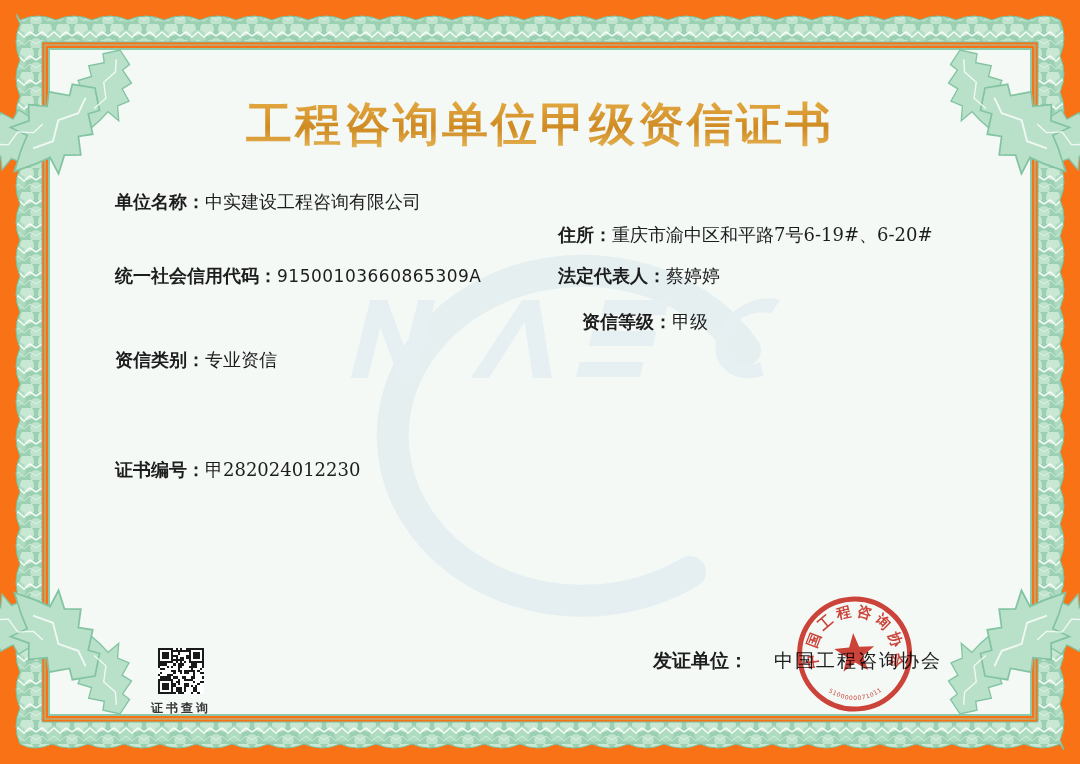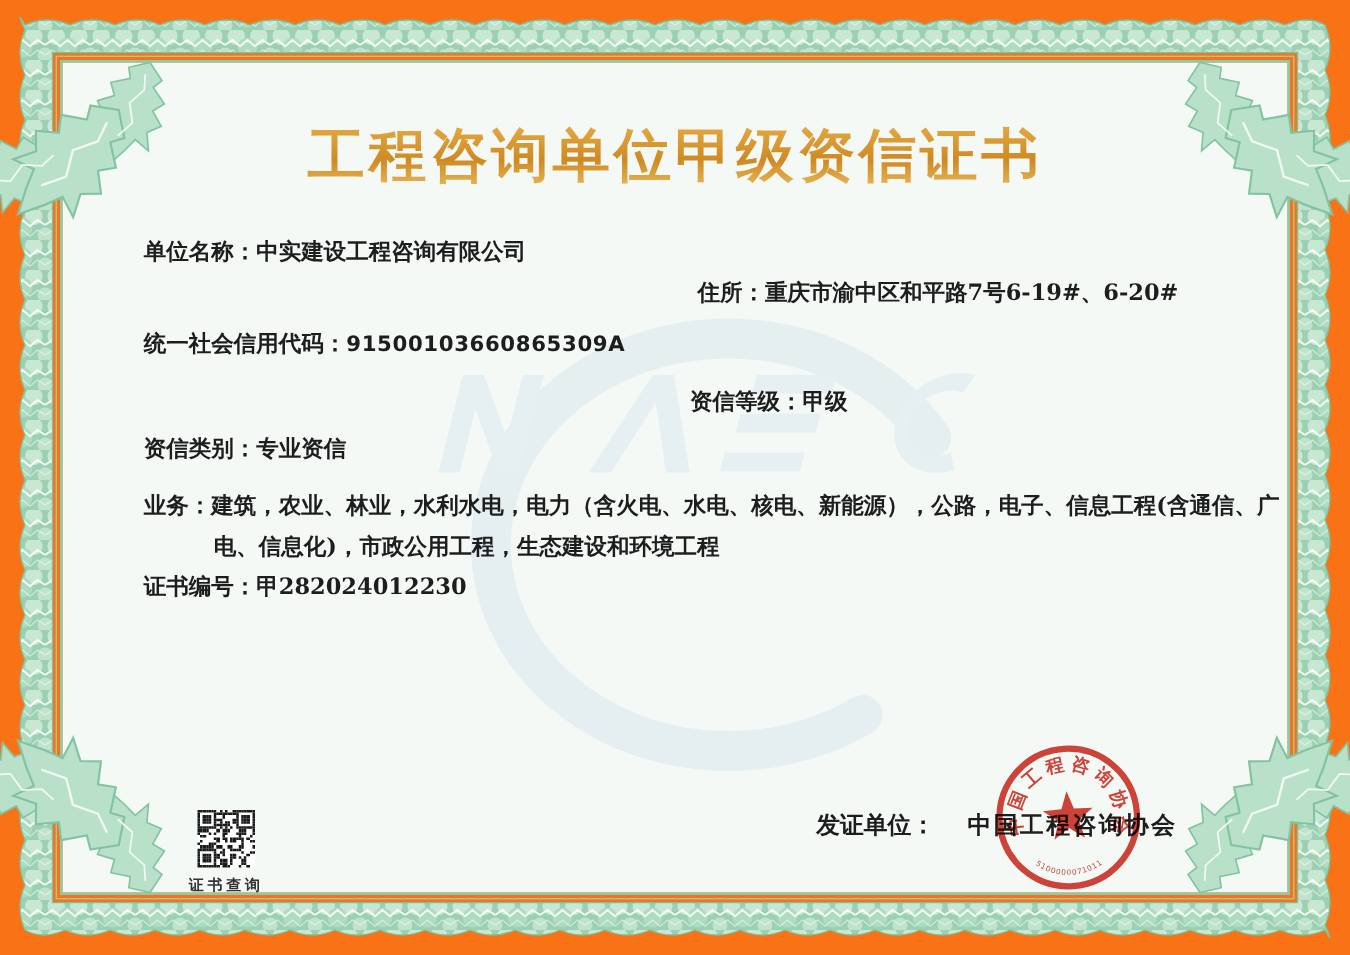--- a/index.html
+++ b/index.html
@@ -12,21 +12,21 @@
   .watermark-svg{position:absolute;inset:0;z-index:2;pointer-events:none;}
   .content{position:absolute;inset:0;z-index:3;}
   .title{
     position:absolute;top:94px;left:0;width:100%;text-align:center;
     font-size:46px;font-weight:900;letter-spacing:3px;
     background:linear-gradient(180deg,#e8b04a 0%,#cf8a22 55%,#eec267 100%);
     -webkit-background-clip:text;background-clip:text;color:transparent;
   }
   .row{position:absolute;font-size:18px;line-height:26px;white-space:nowrap;}
   .row .lbl{font-weight:700;}
-  .row .val{font-weight:700;}
+  .row .val{font-weight:400;}
   .hang{white-space:normal;}
   .hang .lbl{font-weight:700;}
   .sans{font-family:"DejaVu Sans","Liberation Sans",sans-serif;font-size:17px;letter-spacing:.5px;}
   .addr{left:558px;top:189px;width:408px;padding-left:56px;text-indent:-56px;line-height:36px;margin-top:28px;}
   .biz{left:115px;top:388px;width:858px;padding-left:56px;text-indent:-56px;line-height:33px;font-size:18px;}
   .issuer-row{left:653px;top:647px;font-size:19px;}
   .issuer-row .val{margin-left:26px;letter-spacing:2px;}
   .qr-wrap{position:absolute;left:148px;top:648px;width:66px;text-align:center;}
   .qr{display:grid;grid-template-columns:repeat(21,1fr);grid-template-rows:repeat(21,1fr);
       width:46px;height:46px;margin:0 auto;background:#fff;}
@@ -102,33 +102,33 @@
     </div>
 
     <div class="row hang addr">
       <span class="lbl">住所：</span><span class="val">重庆市渝中区和平路7号6-19#、6-20#</span>
     </div>
 
     <div class="row" style="left:115px;top:263px">
       <span class="lbl">统一社会信用代码：</span><span class="val sans">91500103660865309A</span>
     </div>
 
-
-
-    <div class="row" style="left:552px;top:309px">
+    <div class="row" style="left:558px;top:263px">
+      <span class="lbl">法定代表人：</span><span class="val">蔡婷婷</span>
+    </div>
+
+
+    <div class="row" style="left:582px;top:309px">
       <span class="lbl">资信等级：</span><span class="val">甲级</span>
     </div>
 
     <div class="row" style="left:115px;top:347px">
       <span class="lbl">资信类别：</span><span class="val">专业资信</span>
     </div>
 
-    <div class="row hang biz">
-      <span class="lbl">业务：</span><span class="val">建筑，农业、林业，水利水电，电力（含火电、水电、核电、新能源），公路，电子、信息工程(含通信、广电、信息化)，市政公用工程，生态建设和环境工程</span>
-    </div>
 
     <div class="row" style="left:115px;top:457px">
       <span class="lbl">证书编号：</span><span class="val">甲282024012230</span>
     </div>
 
 
     <div class="row issuer-row">
       <span class="lbl">发证单位：</span><span class="val">中国工程咨询协会</span>
     </div>
 

